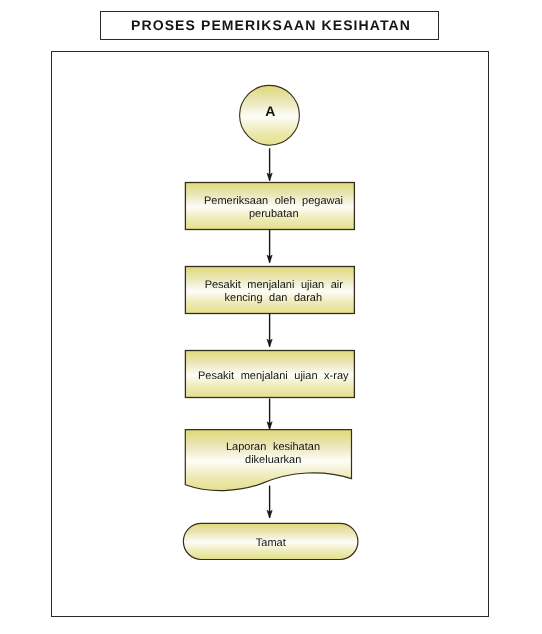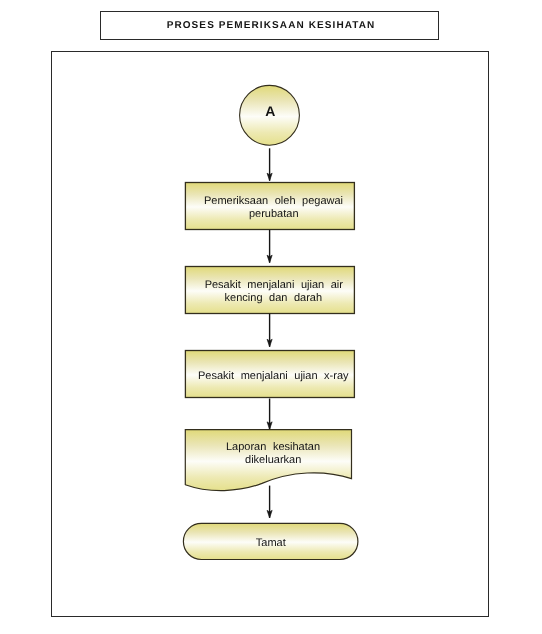--- a/index.html
+++ b/index.html
@@ -31,21 +31,21 @@
     width: 339.2px;
     height: 29.35px;
     box-sizing: border-box;
     border: 1.3px solid #2a2a2a;
     background: #ffffff;
     display: flex;
     align-items: center;
     justify-content: center;
   }
   .title-text {
-    font-size: 10px;
+    font-size: 14px;
     font-weight: bold;
     letter-spacing: 1.1px;
     color: #151515;
     white-space: nowrap;
     padding-left: 3.2px;
   }
   .outer-frame {
     position: absolute;
     left: 50.9px;
     top: 50.75px;

